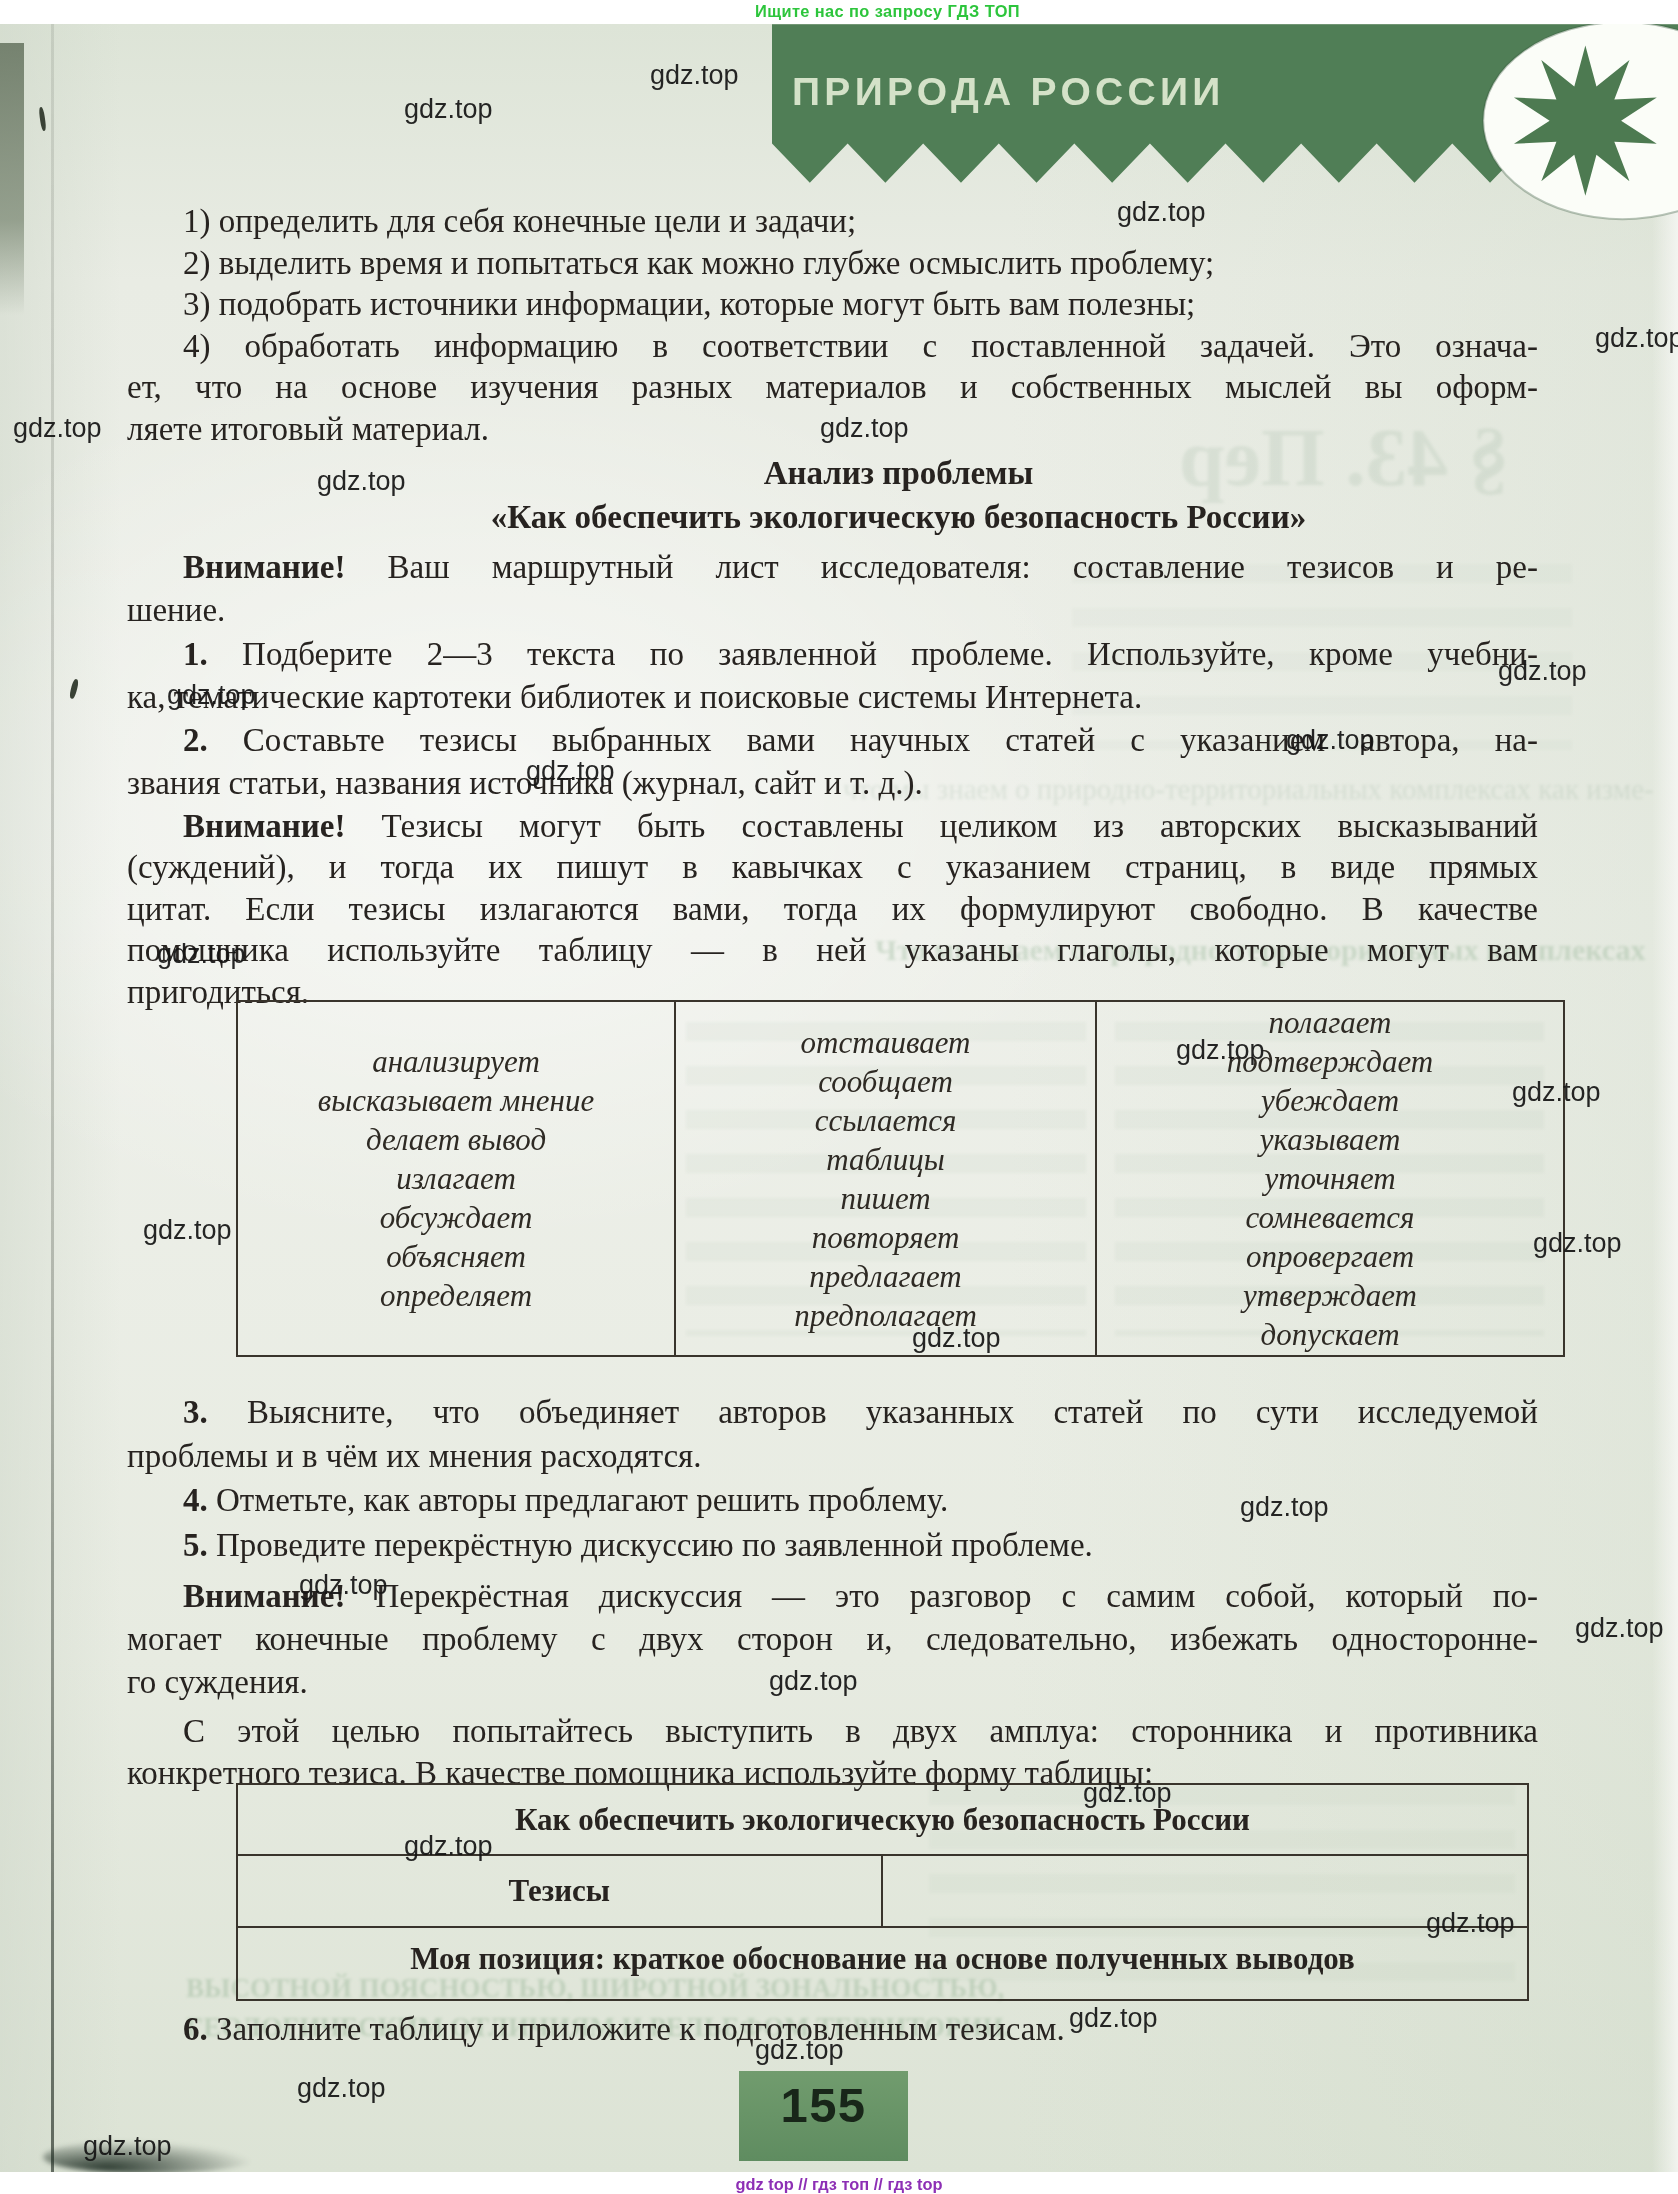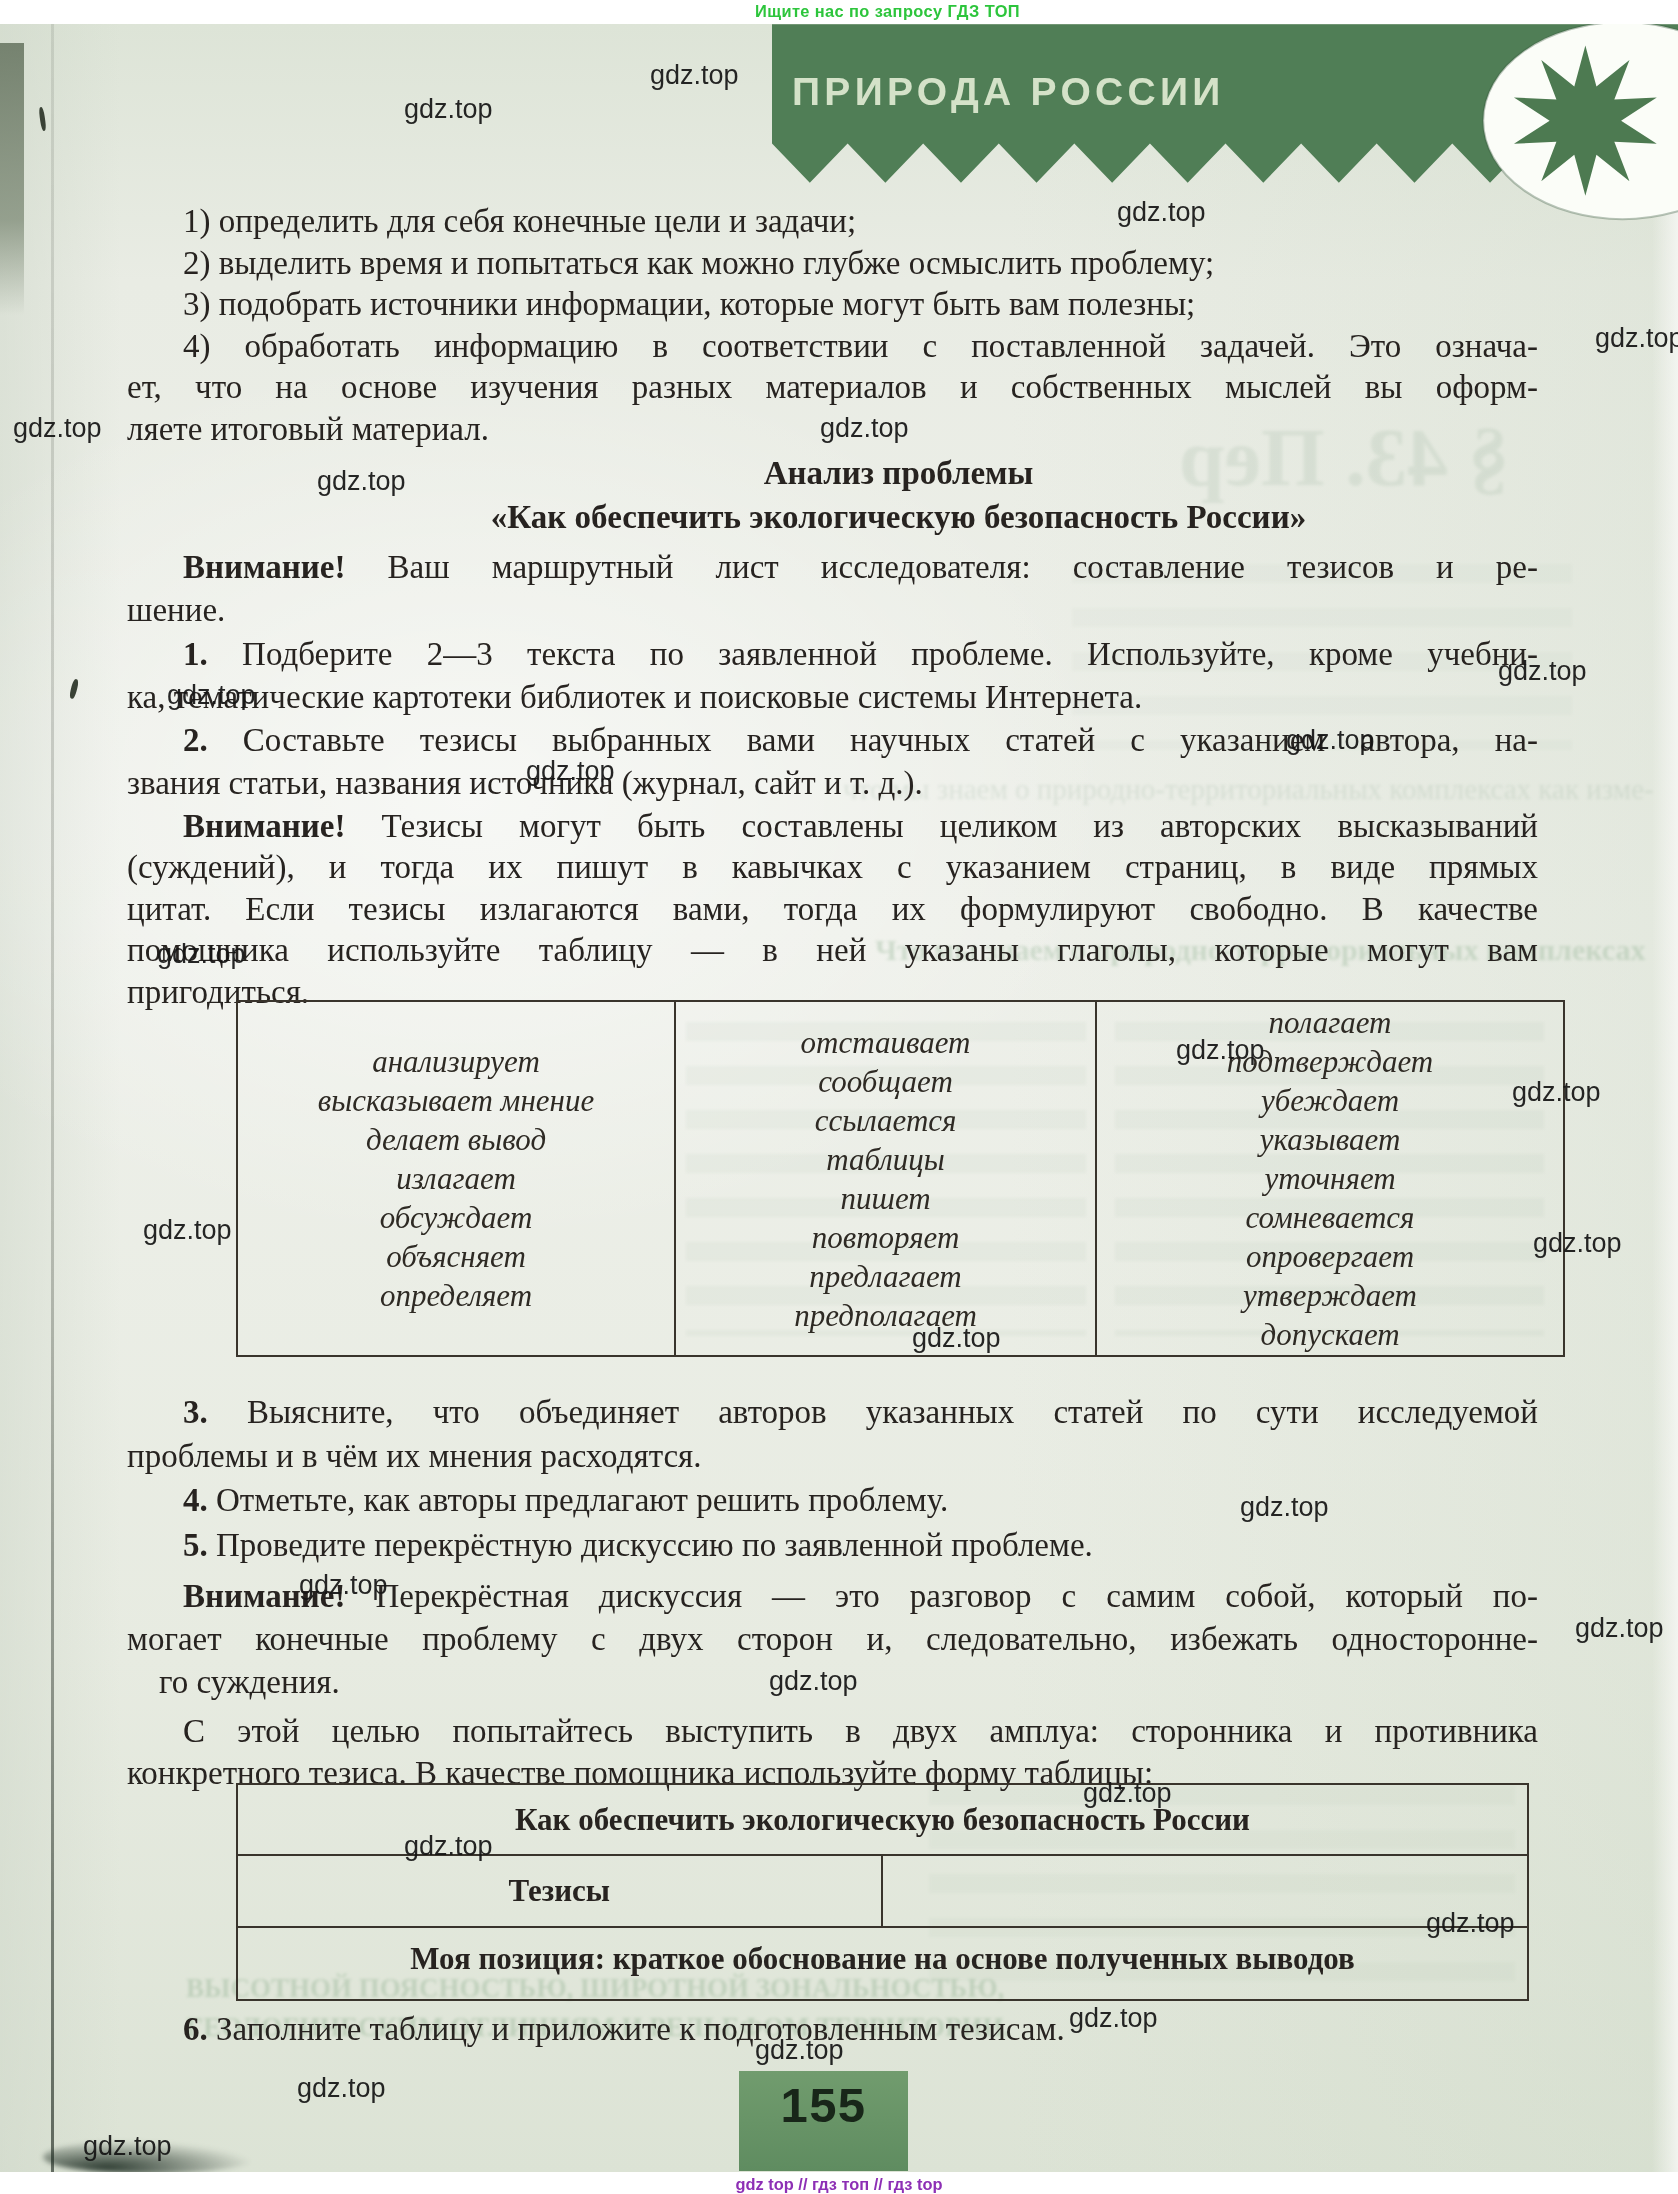--- a/index.html
+++ b/index.html
@@ -56,21 +56,21 @@
           border:2.1px solid #39342c;box-sizing:border-box;color:#272320;}
   .drow1{height:71px;border-bottom:2.9px solid #39342c;display:flex;align-items:center;
          justify-content:center;font-weight:700;font-size:31px;box-sizing:border-box;}
   .drow2{height:72px;border-bottom:2.9px solid #39342c;display:flex;box-sizing:border-box;}
   .dcell{width:50%;display:flex;align-items:center;justify-content:center;
          font-weight:700;font-size:31px;box-sizing:border-box;}
   .dcell-1{border-right:2.1px solid #39342c;}
   .drow3{height:61px;display:flex;align-items:center;justify-content:center;
          font-weight:700;font-size:31px;box-sizing:border-box;}
   
-  .badge{position:absolute;left:739px;top:2071px;width:169px;height:100px;
+  .badge{position:absolute;left:739px;top:2071px;width:169px;height:90px;
          background:linear-gradient(180deg,#719c6e,#5f8c60);
          font-family:"Liberation Sans",sans-serif;font-weight:700;font-size:49px;
          color:#182619;text-align:center;line-height:1;padding-top:10px;box-sizing:border-box;
          letter-spacing:1.4px;}
   
   .wm{position:absolute;font-family:"Liberation Sans",sans-serif;font-size:27px;color:#141414;
       opacity:.92;white-space:nowrap;}
   .ghost{position:absolute;white-space:nowrap;filter:blur(1.4px);font-family:"Liberation Serif",serif;}
   .stripes{position:absolute;opacity:.5;filter:blur(1.4px);
       background:repeating-linear-gradient(180deg, rgba(125,156,130,.13) 0 18.6px, transparent 18.6px 44px);}
@@ -130,21 +130,21 @@
       <div class="line just" style="top: 847px;">(суждений), и тогда их пишут в кавычках с указанием страниц, в виде прямых</div>
       <div class="line just" style="top: 889px;">цитат. Если тезисы излагаются вами, тогда их формулируют свободно. В качестве</div>
       <div class="line just" style="top: 930px;">помощника используйте таблицу — в ней указаны глаголы, которые могут вам</div>
       <div class="line" style="top: 972px;">пригодиться.</div>
       <div class="line just ind" style="top: 1392px;"><b>3.</b> Выясните, что объединяет авторов указанных статей по сути исследуемой</div>
       <div class="line" style="top: 1436px;">проблемы и в чём их мнения расходятся.</div>
       <div class="line ind" style="top: 1480px;"><b>4.</b> Отметьте, как авторы предлагают решить проблему.</div>
       <div class="line ind" style="top: 1525px;"><b>5.</b> Проведите перекрёстную дискуссию по заявленной проблеме.</div>
       <div class="line just ind" style="top: 1576px;"><b>Внимание!</b> Перекрёстная дискуссия — это разговор с самим собой, который по-</div>
       <div class="line just" style="top: 1619px;">могает конечные проблему с двух сторон и, следовательно, избежать односторонне-</div>
-      <div class="line" style="top: 1662px; margin-left: 32px;">го суждения.</div>
+      <div class="line" style="top: 1662px;">го суждения.</div>
       <div class="line just ind" style="top: 1711px;">С этой целью попытайтесь выступить в двух амплуа: сторонника и противника</div>
       <div class="line" style="top: 1753px;">конкретного тезиса. В качестве помощника используйте форму таблицы:</div>
       <div class="line ind" style="top: 2009px;"><b>6.</b> Заполните таблицу и приложите к подготовленным тезисам.</div>
     </div>
 
   <div class="vtable">
     <div class="vcol vcol-1">
         <div class="verb">анализирует</div>
         <div class="verb">высказывает мнение</div>
         <div class="verb">делает вывод</div>

